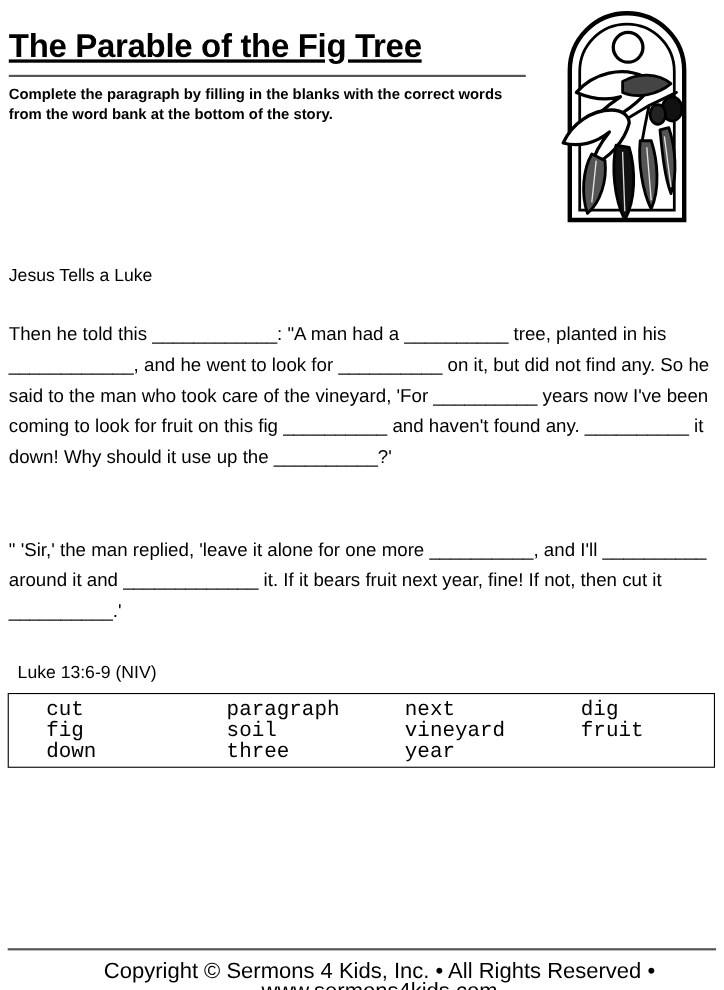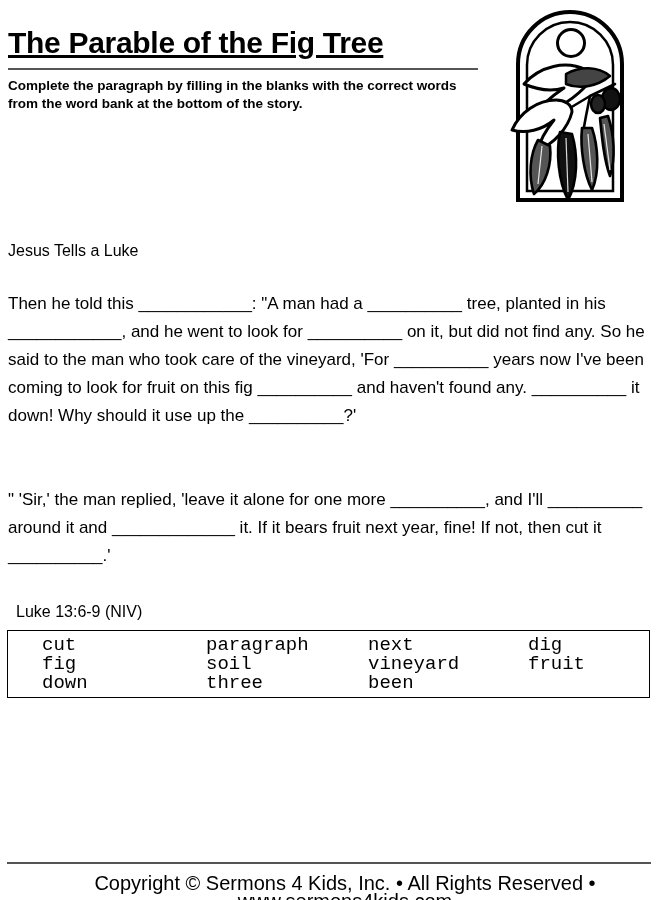--- a/index.html
+++ b/index.html
@@ -202,20 +202,20 @@
       <div class="wordbank-cell">next</div>
 
       <div class="wordbank-cell">dig</div>
       <div class="wordbank-cell">fig</div>
       <div class="wordbank-cell">soil</div>
       <div class="wordbank-cell">vineyard</div>
 
       <div class="wordbank-cell">fruit</div>
       <div class="wordbank-cell">down</div>
       <div class="wordbank-cell">three</div>
-      <div class="wordbank-cell">been</div>
+      <div class="wordbank-cell">year</div>
     </div>
   </div>
 
   <div class="footer-rule"></div>
   <div class="footer-text">Copyright © Sermons 4 Kids, Inc. • All Rights Reserved • www.sermons4kids.com</div>
 
 </div>
 
 </body></html>

